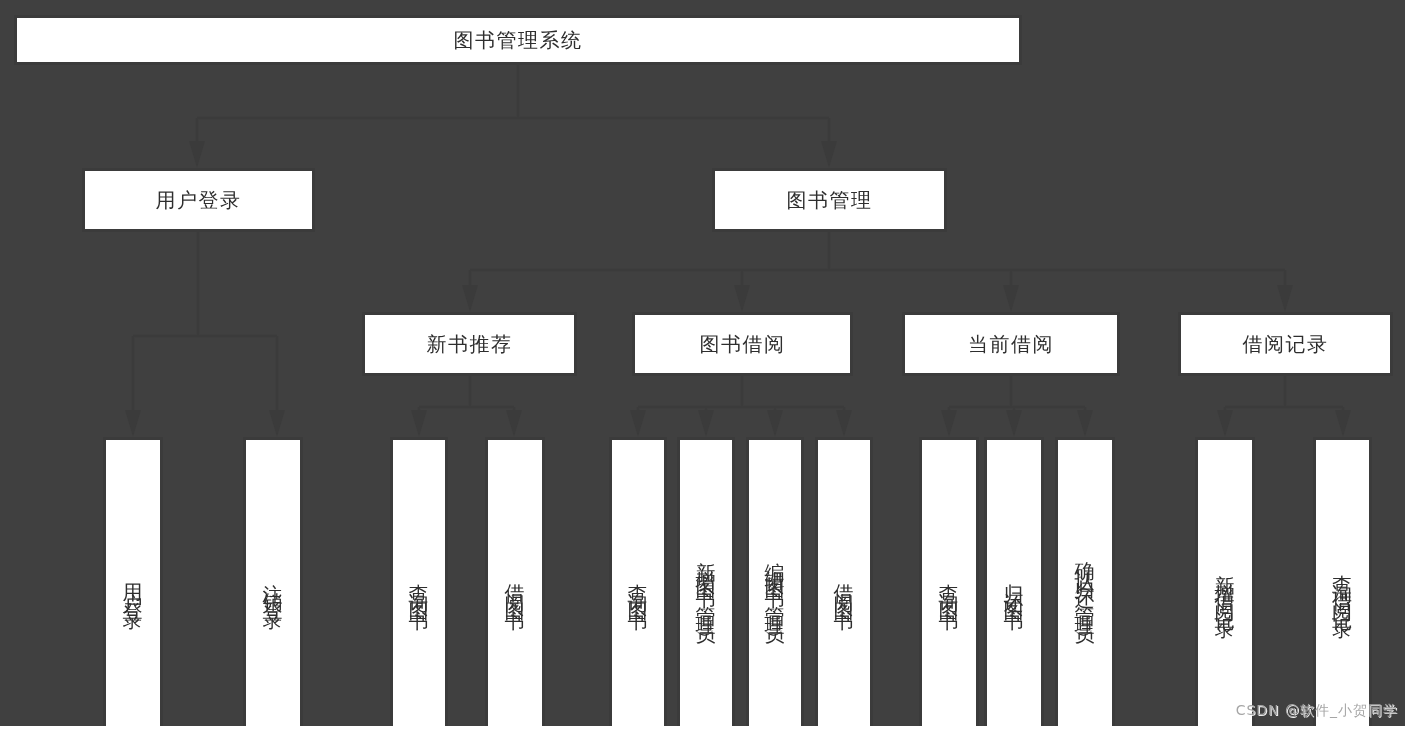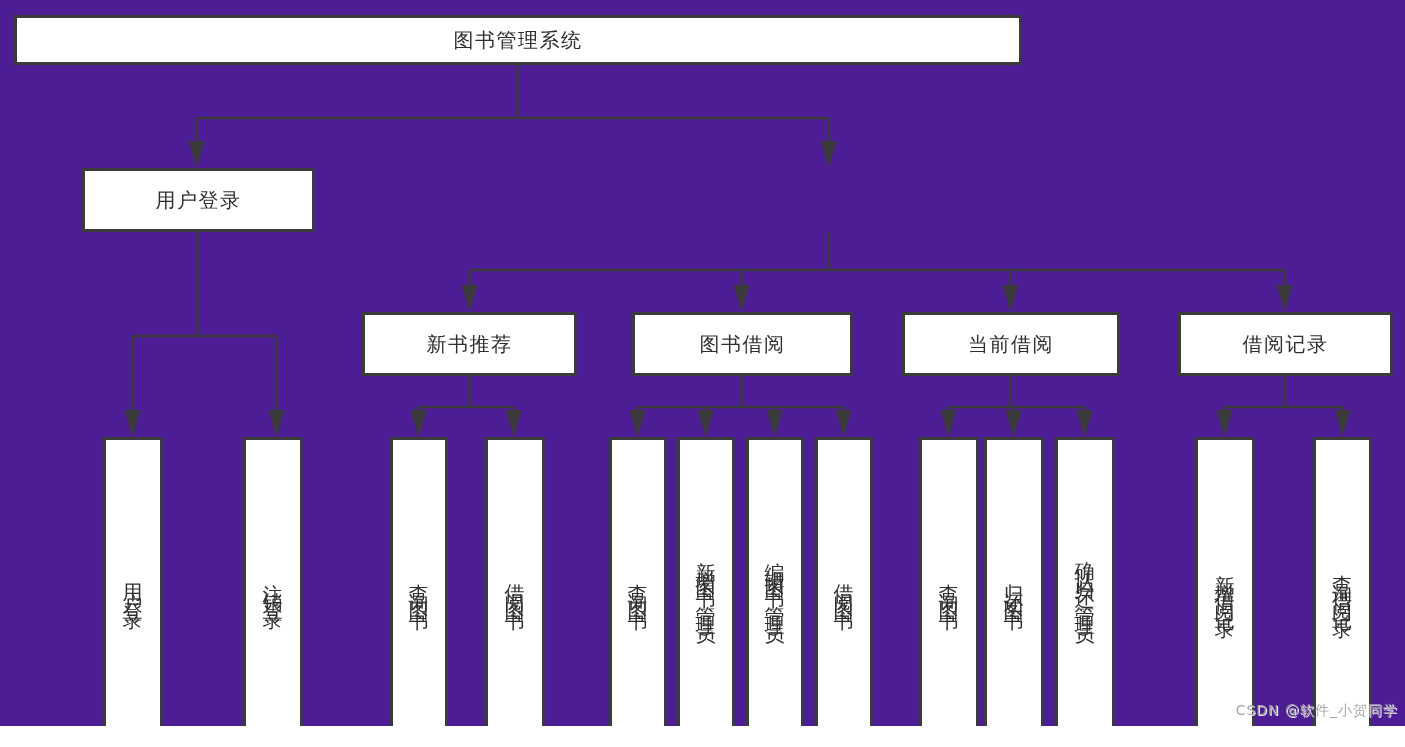--- a/index.html
+++ b/index.html
@@ -1,17 +1,17 @@
 <!DOCTYPE html>
 <html><head>
 <meta charset="utf-8">
 <style>
   html,body{margin:0;padding:0;background:#ffffff;}
   .stage{
-    position:relative;width:1405px;height:726px;background:#4c1d95;overflow:hidden;
+    position:relative;width:1405px;height:726px;background:#404040;overflow:hidden;
     font-family:"DejaVu Sans","Liberation Sans",sans-serif;
   }
   .wires{position:absolute;left:0;top:0;width:1405px;height:747px;}
   .box{
     position:absolute;box-sizing:border-box;background:#ffffff;
     border:3px solid #3b3b3b;
     display:flex;align-items:center;justify-content:center;
     color:#2e2e2e;font-size:20px;
   }
   .hbox{letter-spacing:1.5px;}
@@ -75,20 +75,23 @@
     </g>
   </svg>
 
   <div class="box hbox" style="left:14px;top:15px;width:1008px;height:50px">
     <span>图书管理系统</span>
   </div>
 
   <div class="box hbox lvl2" style="left:82px;width:233px">
     <span>用户登录</span>
   </div>
+  <div class="box hbox lvl2" style="left:712px;width:235px">
+    <span>图书管理</span>
+  </div>
 
   <div class="box hbox lvl3" style="left:362px;width:215px">
     <span>新书推荐</span>
   </div>
   <div class="box hbox lvl3" style="left:632px;width:221px">
     <span>图书借阅</span>
   </div>
   <div class="box hbox lvl3" style="left:1178px;width:215px">
     <span>借阅记录</span>
   </div>

